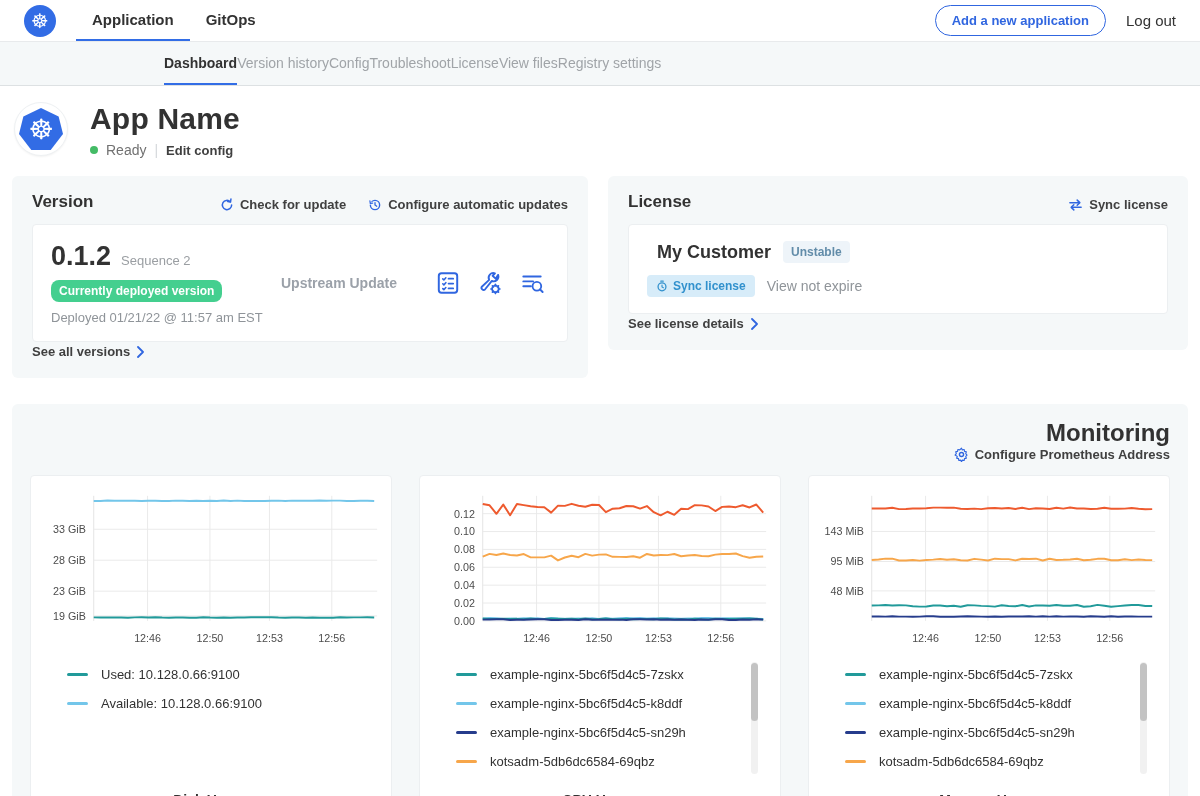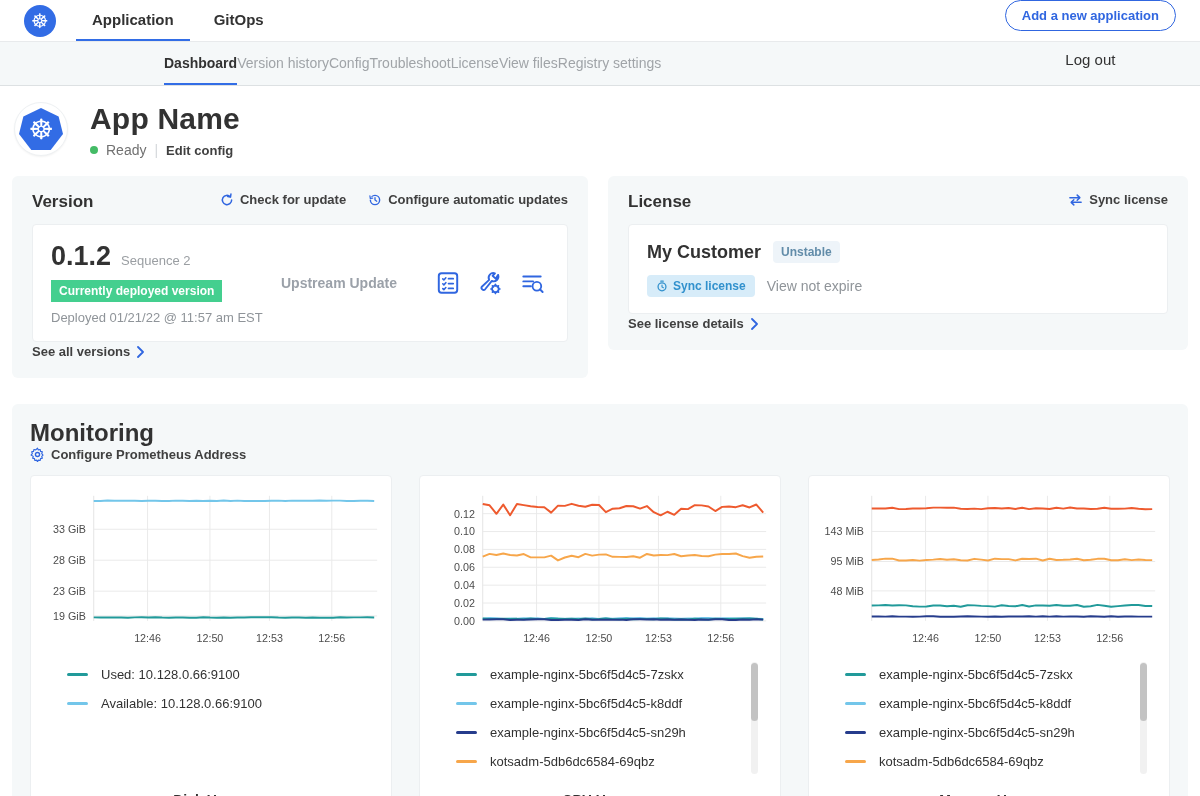--- a/index.html
+++ b/index.html
@@ -1,24 +1,24 @@
 <!DOCTYPE html>
 <html><head>
 <meta charset="utf-8">
 <style>
   * { margin:0; padding:0; box-sizing:border-box; }
   html,body { width:1200px; height:796px; background:#fff; font-family:"Liberation Sans","DejaVu Sans",sans-serif; color:#323232; overflow:hidden; }
 
   
   .topnav { height:42px; background:#fff; border-bottom:1px solid #e8eaec; display:flex; align-items:stretch; }
   .topnav-logo { width:32px; height:32px; border-radius:50%; background:#326ce5; color:#fff; display:flex; align-items:center; justify-content:center; font-size:20px; margin:5px 20px 0 24px; }
-  .topnav-tabs { display:flex; gap:8px; }
+  .topnav-tabs { display:flex; gap:0; }
   .topnav-tab { display:flex; align-items:center; padding:0 16px; font-size:15px; font-weight:700; color:#323232; border-bottom:2px solid transparent; cursor:pointer; }
   .topnav-tab.active { border-bottom-color:#326de6; }
-  .topnav-right { margin-left:auto; display:flex; align-items:center; gap:20px; padding-right:24px;flex-direction:column; }
+  .topnav-right { margin-left:auto; display:flex; align-items:center; gap:20px; padding-right:24px; }
   .add-app-btn { border:1px solid #3066e0; color:#3066e0; background:#fff; border-radius:17px; padding:7px 16px; font-size:13px; font-weight:700; cursor:pointer; font-family:inherit; }
   .logout { font-size:15px; color:#323232; cursor:pointer; }
 
   
   .subnav { height:44px; background:#f5f8f9; border-bottom:1px solid #dde1e3; display:flex; align-items:stretch; padding-left:164px; }
   .subnav-tab { display:flex; align-items:center; font-size:14px; color:#a0a4a8; border-bottom:2px solid transparent; cursor:pointer; white-space:nowrap; }
   .subnav-tab.active { color:#323232; font-weight:700; border-bottom-color:#326de6; }
 
   
   .app-header { display:flex; padding:16px 0 4px 14px; gap:22px; }
@@ -27,40 +27,40 @@
   .app-title { font-size:30px; font-weight:800; letter-spacing:.2px; }
   .app-status-row { display:flex; align-items:center; gap:8px; margin-top:6px; font-size:14px; color:#717171; }
   .ready-dot { width:8px; height:8px; border-radius:50%; background:#44bb66; display:inline-block; }
   .status-divider { color:#d4d8db; font-size:14px; }
   a.blue-link { color:#404040; font-weight:700; text-decoration:none; font-size:13px; display:inline-flex; align-items:center; gap:6px; cursor:pointer; }
 
   
   .cards-row { display:flex; gap:20px; margin:14px 12px 0 12px; align-items:flex-start; }
   .panel { background:#f5f8f9; border-radius:6px; padding:16px 20px 18px 20px; }
   .panel h2 { font-size:17px; font-weight:800; }
-  .panel-head { display:flex; align-items:flex-start; justify-content:space-between; margin-bottom:12px; }
+  .panel-head { display:flex; align-items:flex-end; justify-content:space-between; margin-bottom:12px; }
   .panel-links { display:flex; gap:22px; }
   .inner-card { background:#fff; border:1px solid #eceff1; border-radius:4px; padding:16px 18px; }
 
   .version-panel { width:576px; }
   .version-inner { display:flex; align-items:center; }
   .ver-left { min-width:230px; }
   .ver-top { display:flex; align-items:baseline; gap:10px; }
   .ver-number { font-size:27px; font-weight:800; }
   .ver-seq { font-size:13px; color:#9a9ea2; }
-  .deployed-badge { display:inline-block; margin-top:8px; background:#44cf8f; color:#fff; font-size:12px; font-weight:700; padding:4px 8px; border-radius:0; }
+  .deployed-badge { display:inline-block; margin-top:8px; background:#44cf8f; color:#fff; font-size:12px; font-weight:700; padding:4px 8px; border-radius:8px; }
   .deployed-at { margin-top:8px; font-size:13px; color:#8f9499; }
   .ver-middle { flex:1; text-align:left; font-size:14px; font-weight:700; color:#9ba1a9; }
   .ver-icons { display:flex; gap:16px; align-items:center; padding-right:4px; }
   .ver-icons svg { cursor:pointer; }
   .see-link { display:inline-flex; }
 
   .license-panel { flex:1; }
   .lic-row1 { display:flex; align-items:center; gap:12px; }
-  .lic-name { font-size:18px; font-weight:800; }
+  .lic-name { font-size:18px; font-weight:800;margin-left:10px; }
   .channel-badge { background:#eef4f9; color:#628ca9; font-size:12px; font-weight:700; padding:4px 8px; border-radius:4px; }
   .lic-row2 { display:flex; align-items:center; gap:12px; margin-top:12px; }
   .trial-badge { background:#d7ecf9; color:#3291cd; font-size:12px; font-weight:700; padding:4px 9px; border-radius:4px; display:inline-flex; align-items:center; gap:5px; }
   .expiry { font-size:14px; color:#8f9499; }
 
   
   .monitoring { margin:26px 12px 0 12px; background:#f5f8f9; border-radius:6px; padding:15px 18px 16px 18px; }
   .charts-row { display:flex; gap:27px; margin-top:13px; }
   .chart-card { flex:1; background:#fff; border:1px solid #eceff1; border-radius:4px; padding:12px 8px 16px 8px; position:relative; }
   .chart-svg { display:block; width:100%; }

